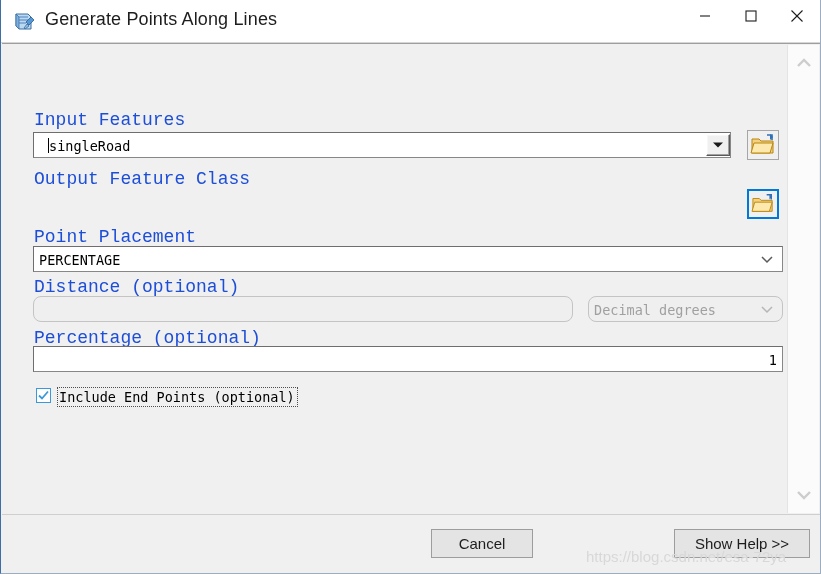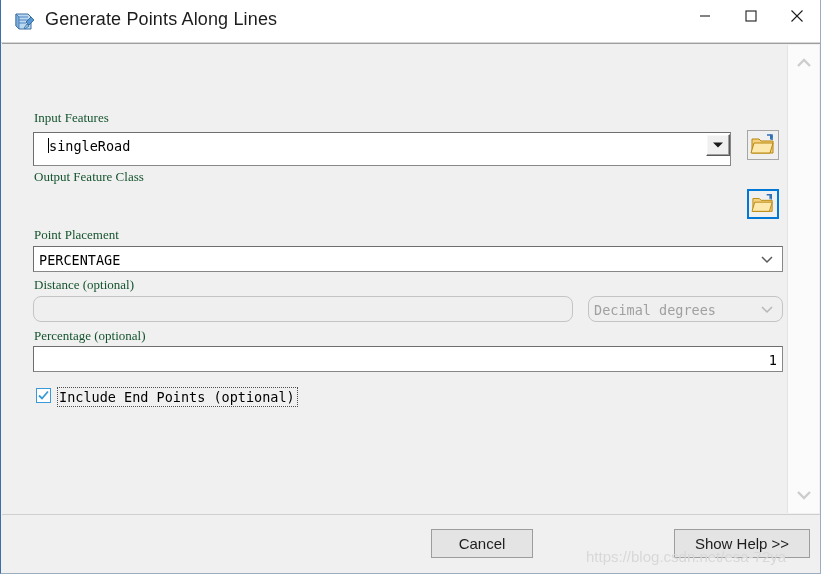--- a/index.html
+++ b/index.html
@@ -82,23 +82,23 @@
     left: 1px; top: 1px;
     width: 786px;
     height: 468px;
     background: #f0f0f0;
     overflow: hidden;
   }
 
   
   .field-label {
     position: absolute;
-    font-family: Liberation Serif, serif;
-    font-size: 13px;
-    color: #14532d;
+    font-family: Liberation Mono, monospace;
+    font-size: 18px;
+    color: #1d4ed8;
     white-space: nowrap;
     letter-spacing: 0px;
   }
 
   
   .textbox {
     position: absolute;
     box-sizing: border-box;
     background: #ffffff;
     border: 1px solid #878787;
@@ -288,21 +288,21 @@
     </div>
 
     <div id="titlebar-bottom-line"></div>
   </div>
 
   <div id="content">
     <div id="content-inner">
 
       <div class="field-label" style="left:31px; top:65px;">Input Features</div>
 
-      <div class="textbox" id="tb-input" style="left:30px; top:87px; width:698px; height:34px;padding-left:14px;"><span class="caret"></span><span>singleRoad</span></div>
+      <div class="textbox" id="tb-input" style="left:30px; top:87px; width:698px; height:26px;padding-left:14px;"><span class="caret"></span><span>singleRoad</span></div>
 
       <div id="combo-input-arrow" style="left:703px; top:89px;">
         <span class="tri"></span>
       </div>
 
       <div class="browse-btn" style="left:744px; top:85px;">
         <svg width="26" height="24" viewBox="0 0 26 24" style="position:absolute;left:2px;top:2px;">
           <path d="M2 6 h7 l2 2 h12 v12 h-21 z" fill="#f5d080" stroke="#b8860b" stroke-width="1"></path>
           <path d="M4 10 h19 l-3 10 h-19 z" fill="#fde9ae" stroke="#b8860b" stroke-width="1"></path>
           <path d="M17 2 h5 v5" fill="none" stroke="#2f6fb5" stroke-width="1.6"></path>

